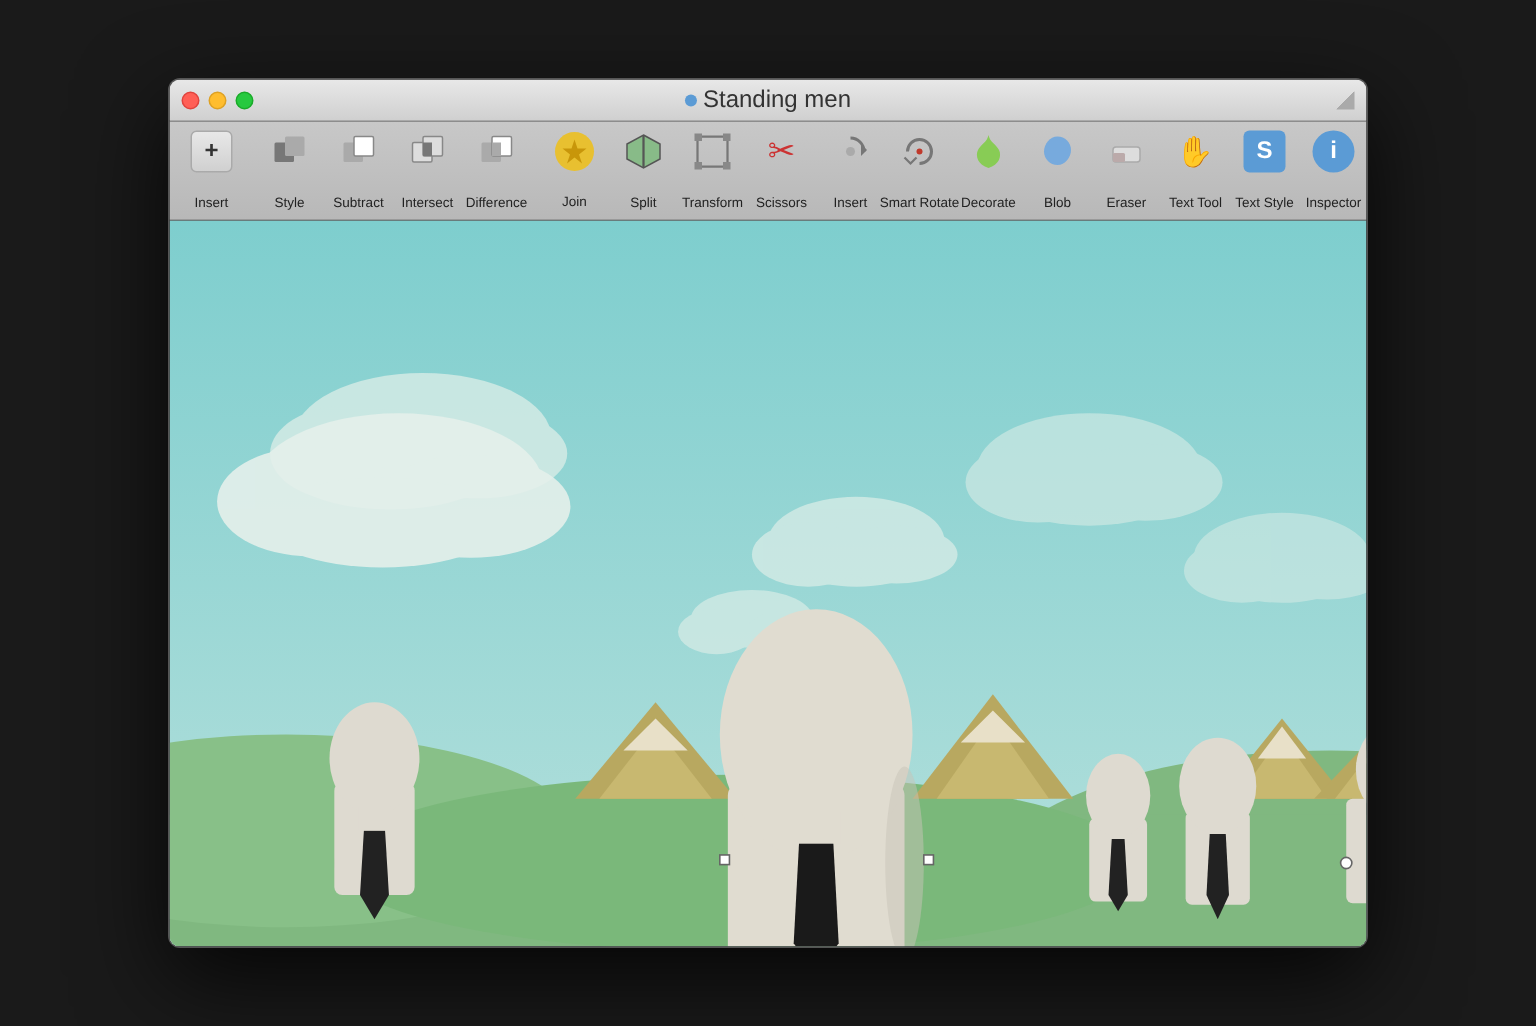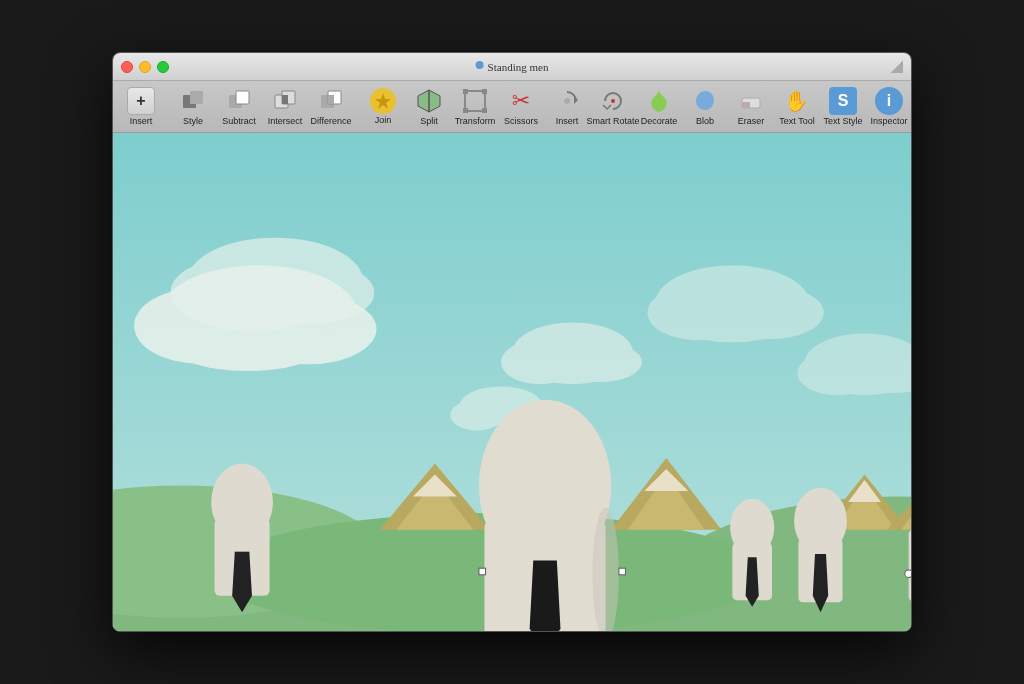--- a/index.html
+++ b/index.html
@@ -43,25 +43,25 @@
       border-radius: 50%;
       cursor: pointer;
     }
     .tl-close { background: #ff5f56; border: 1px solid #e0443e; }
     .tl-minimize { background: #ffbd2e; border: 1px solid #dea123; }
     .tl-maximize { background: #27c93f; border: 1px solid #1aab29; }
     .window-title {
       position: absolute;
       left: 50%;
       transform: translateX(-50%);
-      font-size: 11px;
+      font-size: 16px;
       color: #333;
       display: flex;
+      align-items: center;
       gap: 4px;
-      font-family: Liberation Serif, serif;
     }
     .title-dot {
       width: 8px;
       height: 8px;
       background: #5b9bd5;
       border-radius: 50%;
     }
     .window-resize {
       margin-left: auto;
       width: 12px;
@@ -90,21 +90,21 @@
       width: 28px;
       height: 28px;
       display: flex;
       align-items: center;
       justify-content: center;
       font-size: 18px;
     }
     .tool-label {
       font-size: 9px;
       color: #222;
-      margin-top: 1px;
+      margin-top: 15px;
       white-space: nowrap;
     }
     .tool-divider {
       width: 1px;
       height: 40px;
       background: #999;
       margin: 0 2px;
     }
     .canvas-area {
       flex: 1;

